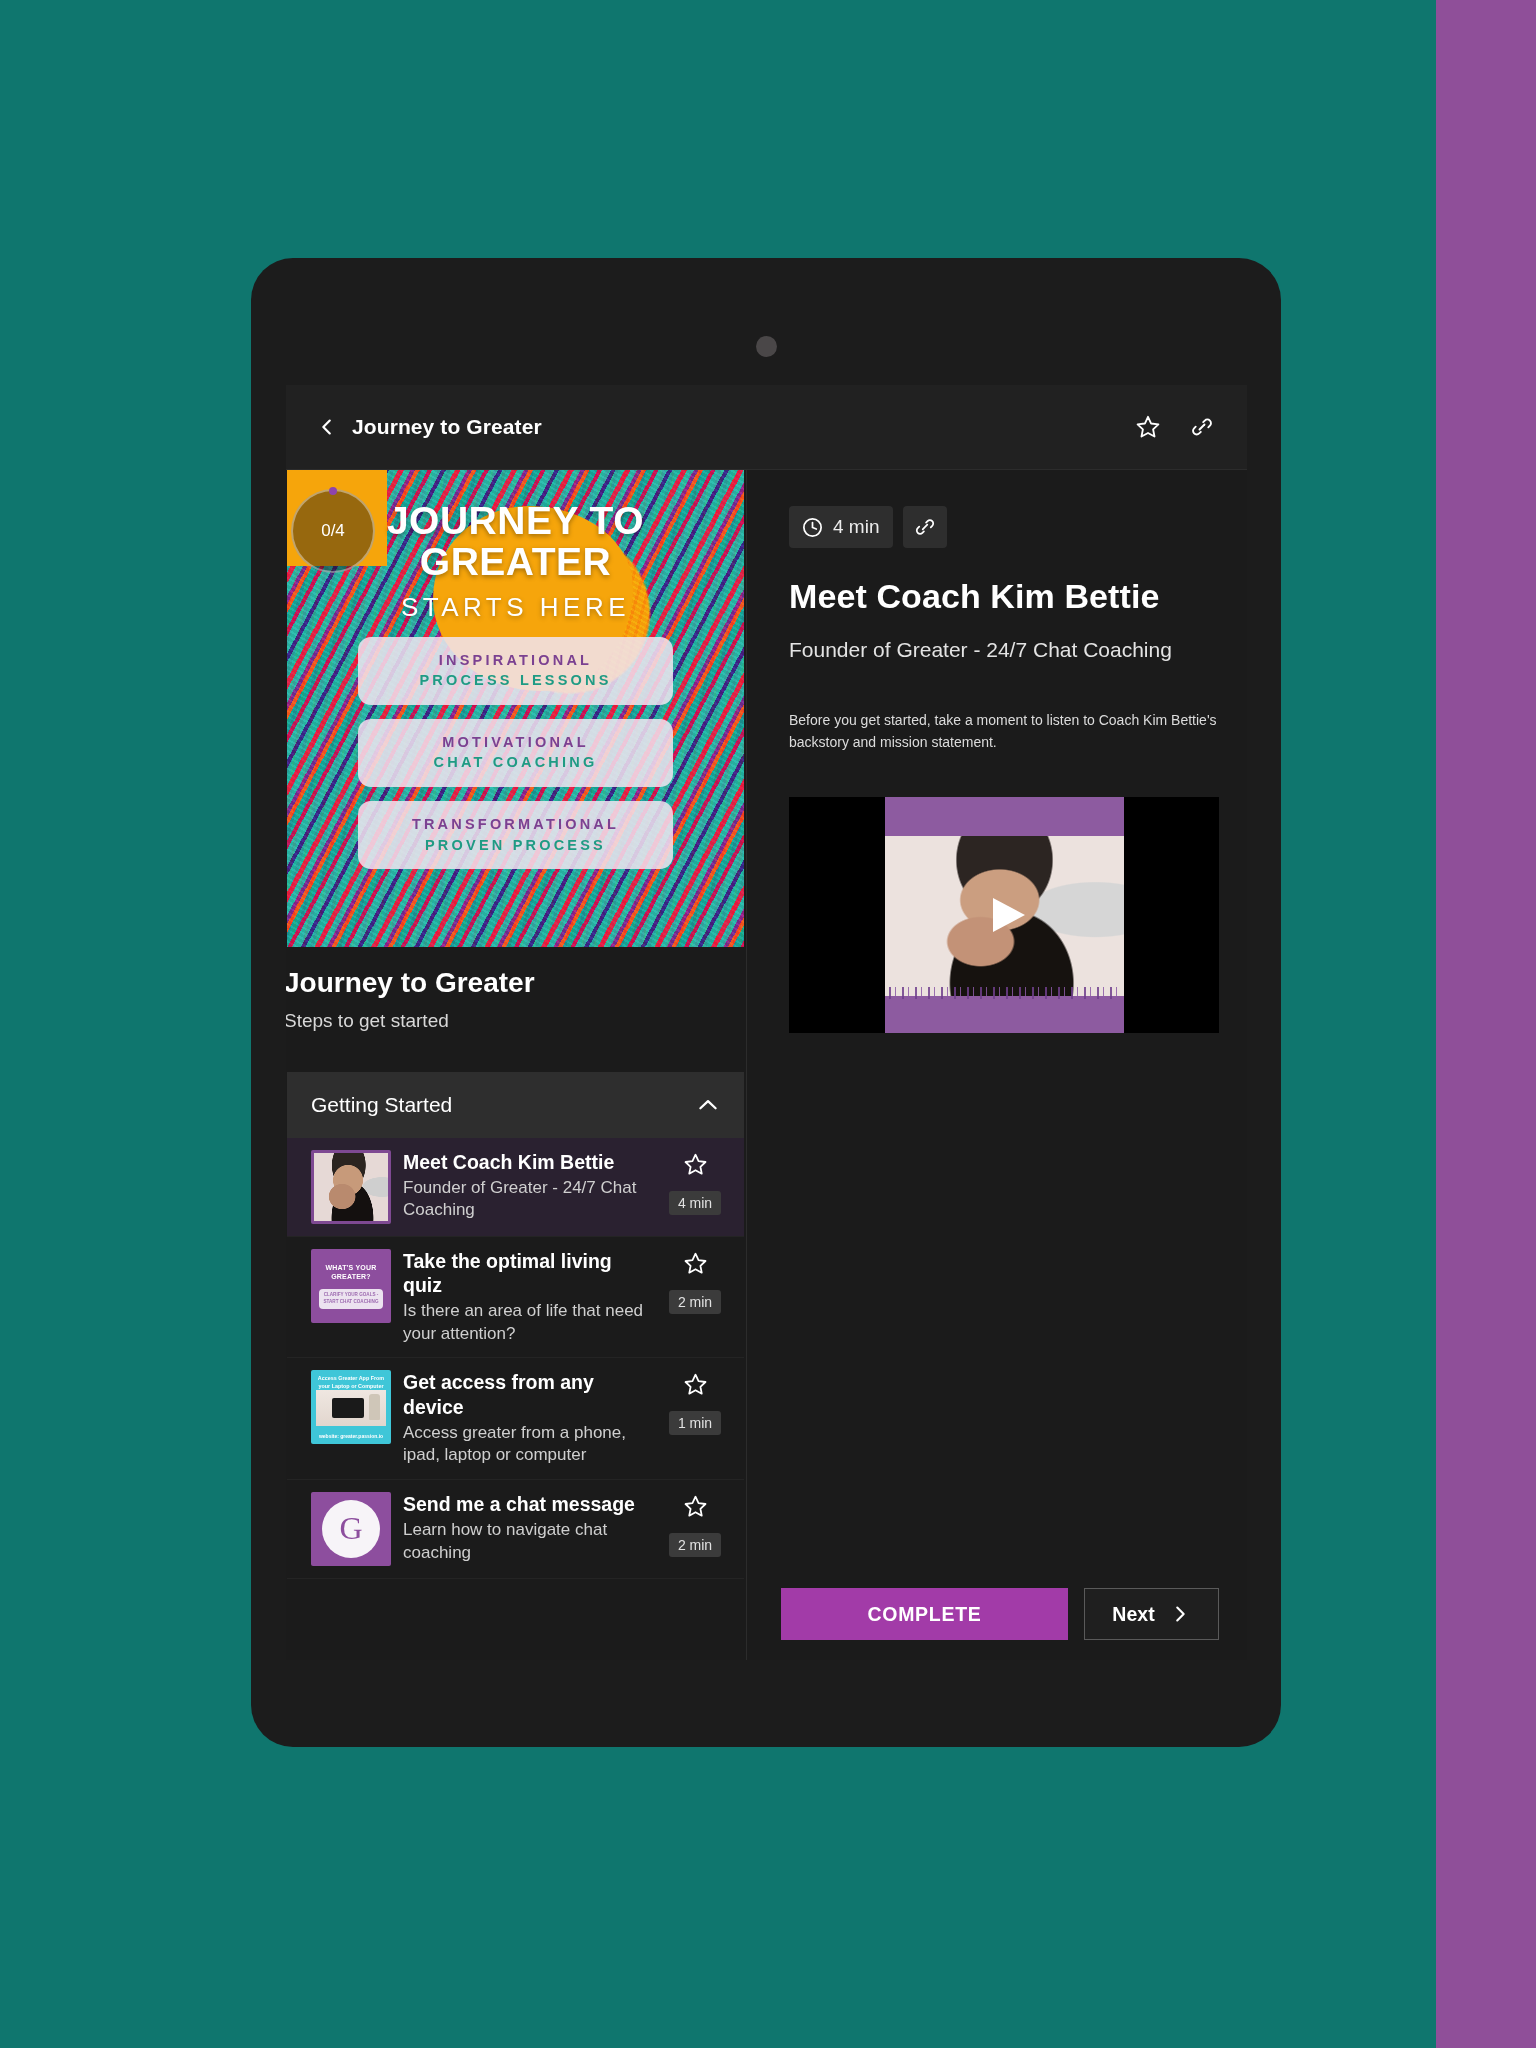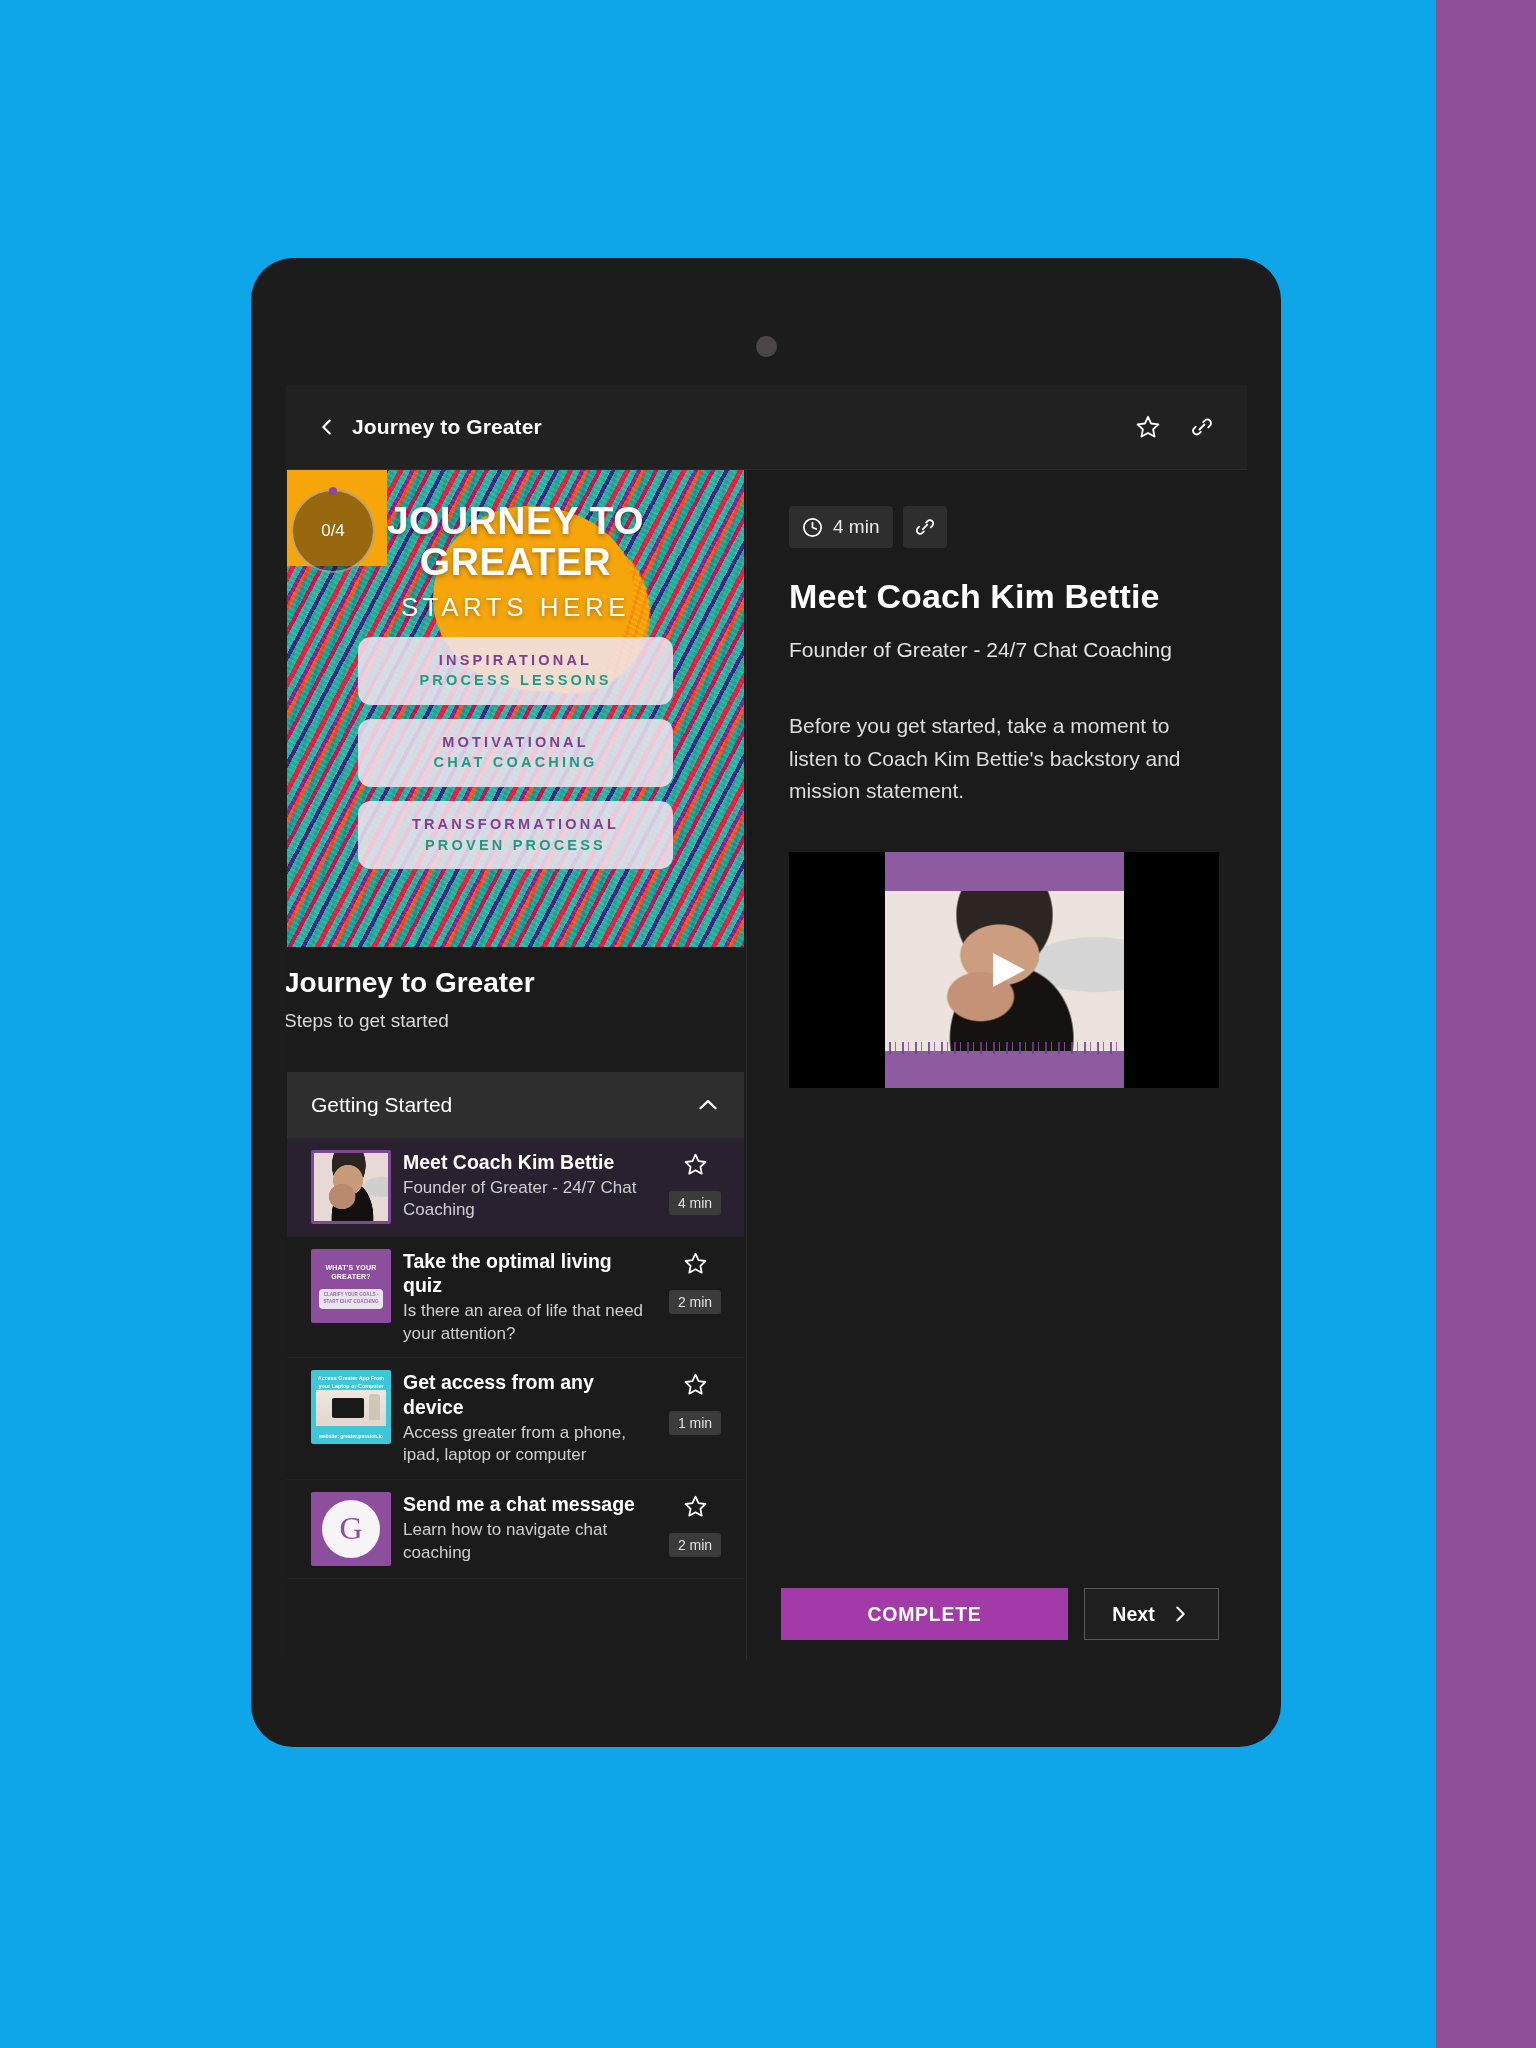--- a/index.html
+++ b/index.html
@@ -4,21 +4,21 @@
 <style>
   * { box-sizing: border-box; margin: 0; padding: 0; }
   html, body {
     width: 1536px; height: 2048px;
     background: #8f4f99;
     font-family: "Liberation Sans", sans-serif;
     overflow: hidden;
   }
 
   
-  .stage { position: relative; width: 1436px; height: 2048px; background: #0ea5e9; }
+  .stage { position: relative; width: 1436px; height: 2048px; background: #0f766e; }
 
   .tablet {
     position: absolute;
     left: 251px; top: 258px;
     width: 1030px; height: 1489px;
     background: #1c1c1c;
     border-radius: 42px;
   }
   .camera {
     position: absolute; left: 50%; top: 78px;
@@ -257,21 +257,21 @@
   }
   .time-chip .label { color: #ececec; font-size: 19px; }
   .link-chip {
     width: 44px; height: 42px; background: #2e2e2e; border-radius: 4px;
     display: flex; align-items: center; justify-content: center;
   }
   .lesson-h1 {
     color: #fff; font-size: 34px; font-weight: bold; margin-top: 29px; letter-spacing: .1px;
   }
   .lesson-h2 { color: #e3e3e3; font-size: 21px; margin-top: 22px; }
-  .lesson-body { color: #dcdcdc; font-size: 21px; line-height: 1.55; margin-top: 48px; max-width: 430px; }
+  .lesson-body { color: #dcdcdc; font-size: 14px; line-height: 1.55; margin-top: 48px; max-width: 430px; }
 
   .video {
     position: relative; margin-top: 44px;
     width: 430px; height: 236px; background: #000;
     overflow: hidden;
   }
   .video .inner {
     position: absolute; left: 96px; top: 0; width: 239px; height: 236px;
     background: #8d5ba0;
   }

